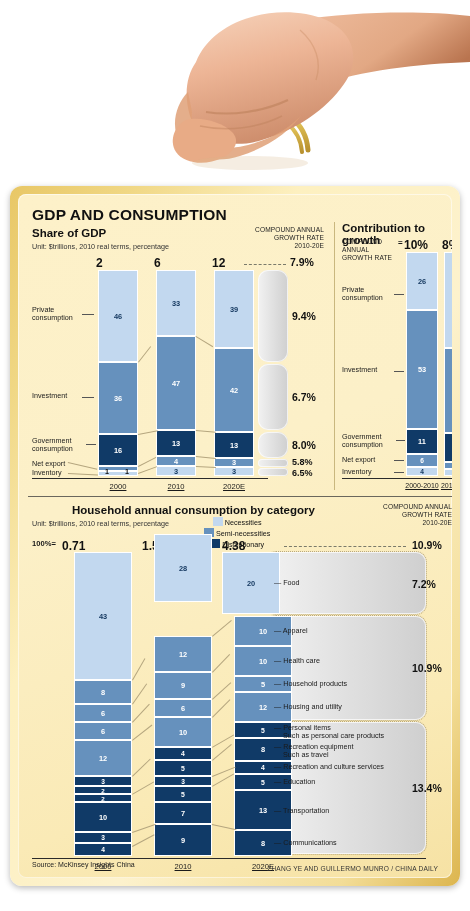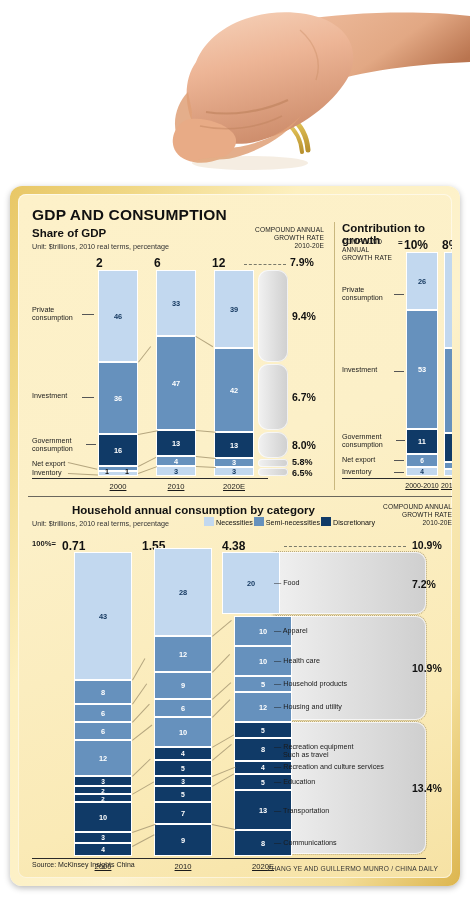--- a/index.html
+++ b/index.html
@@ -43,21 +43,21 @@
 
   .axis{position:absolute;background:#2a2a2a;height:1px;}
   .dash{position:absolute;border-top:1px dashed #7a7a6a;height:0;}
 
   
   .blob{position:absolute;border-radius:10px;
         background:linear-gradient(90deg,#f2f2f2 0%,#e2e2e2 45%,#cfcfcf 100%);
         box-shadow:inset 0 0 0 1px rgba(255,255,255,.7);}
   .blob.dotted{outline:1px dotted #b9a980;}
 
-  .legend{position:absolute;font-size:7.2px;color:#111;display:flex;gap:1px;align-items:center;}
+  .legend{position:absolute;font-size:7.2px;color:#111;display:flex;gap:1px;align-items:center;flex-direction:column;}
   .sw{width:10px;height:9px;display:inline-block;margin-right:2px;vertical-align:-1px;}
 
   #srcline{position:absolute;left:14px;bottom:10px;font-size:7px;color:#222;}
   #credit{position:absolute;right:14px;bottom:6px;font-size:6.6px;color:#333;letter-spacing:.2px;}
 
   .divider{position:absolute;background:#3a3a3a;height:1px;opacity:.75;}
   .vrule{position:absolute;background:#c9b77e;width:1px;}
   .lead{position:absolute;background:#555;height:1px;}
   .flow{position:absolute;border-top:1px solid #b5a67f;transform-origin:0 0;height:0;}
 </style>
@@ -278,21 +278,21 @@
   <div class="seg semi" style="left:56px;top:510px;width:58px;height:18px;">6</div>
   <div class="seg semi" style="left:56px;top:528px;width:58px;height:18px;">6</div>
   <div class="seg semi" style="left:56px;top:546px;width:58px;height:36px;">12</div>
   <div class="seg disc" style="left:56px;top:582px;width:58px;height:10px;font-size:6.6px;">3</div>
   <div class="seg disc" style="left:56px;top:592px;width:58px;height:8px;font-size:6.2px;">2</div>
   <div class="seg disc" style="left:56px;top:600px;width:58px;height:8px;font-size:6.2px;">2</div>
   <div class="seg disc" style="left:56px;top:608px;width:58px;height:30px;">10</div>
   <div class="seg disc" style="left:56px;top:638px;width:58px;height:11px;font-size:6.6px;">3</div>
   <div class="seg disc" style="left:56px;top:649px;width:58px;height:13px;font-size:6.6px;">4</div>
 
-  <div class="seg nec" style="left:136px;top:354px;width:58px;height:88px;">28</div>
+  <div class="seg nec" style="left:136px;top:340px;width:58px;height:68px;">28</div>
   <div class="seg semi" style="left:136px;top:442px;width:58px;height:36px;">12</div>
   <div class="seg semi" style="left:136px;top:478px;width:58px;height:27px;">9</div>
   <div class="seg semi" style="left:136px;top:505px;width:58px;height:18px;">6</div>
   <div class="seg semi" style="left:136px;top:523px;width:58px;height:30px;">10</div>
   <div class="seg disc" style="left:136px;top:553px;width:58px;height:13px;font-size:6.8px;">4</div>
   <div class="seg disc" style="left:136px;top:566px;width:58px;height:16px;font-size:6.8px;">5</div>
   <div class="seg disc" style="left:136px;top:582px;width:58px;height:10px;font-size:6.6px;">3</div>
   <div class="seg disc" style="left:136px;top:592px;width:58px;height:16px;font-size:6.8px;">5</div>
   <div class="seg disc" style="left:136px;top:608px;width:58px;height:22px;">7</div>
   <div class="seg disc" style="left:136px;top:630px;width:58px;height:32px;">9</div>
@@ -327,20 +327,22 @@
   <div class="flow" style="left:194px;top:582px;width:25px;transform:rotate(-22deg);"></div>
   <div class="flow" style="left:194px;top:592px;width:25px;transform:rotate(-30deg);"></div>
   <div class="flow" style="left:194px;top:630px;width:25px;transform:rotate(12deg);"></div>
 
   <div class="catlbl" style="left:256px;top:385px;">— <span>Food</span></div>
   <div class="catlbl" style="left:256px;top:433px;">— <span>Apparel</span></div>
   <div class="catlbl" style="left:256px;top:463px;">— <span>Health care</span></div>
   <div class="catlbl" style="left:256px;top:486px;">— <span>Household products</span></div>
   <div class="catlbl" style="left:256px;top:509px;">— <span>Housing and utility</span></div>
 
+  <div class="catlbl" style="left:256px;top:530px;">— <span>Personal items</span><br>
+    <span style="margin-left:9px;">Such as personal care products</span></div>
   <div class="catlbl" style="left:256px;top:549px;">— <span>Recreation equipment</span><br>
     <span style="margin-left:9px;">Such as travel</span></div>
   <div class="catlbl" style="left:256px;top:569px;">— <span>Recreation and culture services</span></div>
   <div class="catlbl" style="left:256px;top:584px;">— <span>Education</span></div>
   <div class="catlbl" style="left:256px;top:613px;">— <span>Transportation</span></div>
   <div class="catlbl" style="left:256px;top:645px;">— <span>Communications</span></div>
 
   <div class="axis" style="left:14px;top:664px;width:394px;"></div>
   <div class="axlbl" style="left:56px;top:668px;width:58px;">2000</div>
   <div class="axlbl" style="left:136px;top:668px;width:58px;">2010</div>

